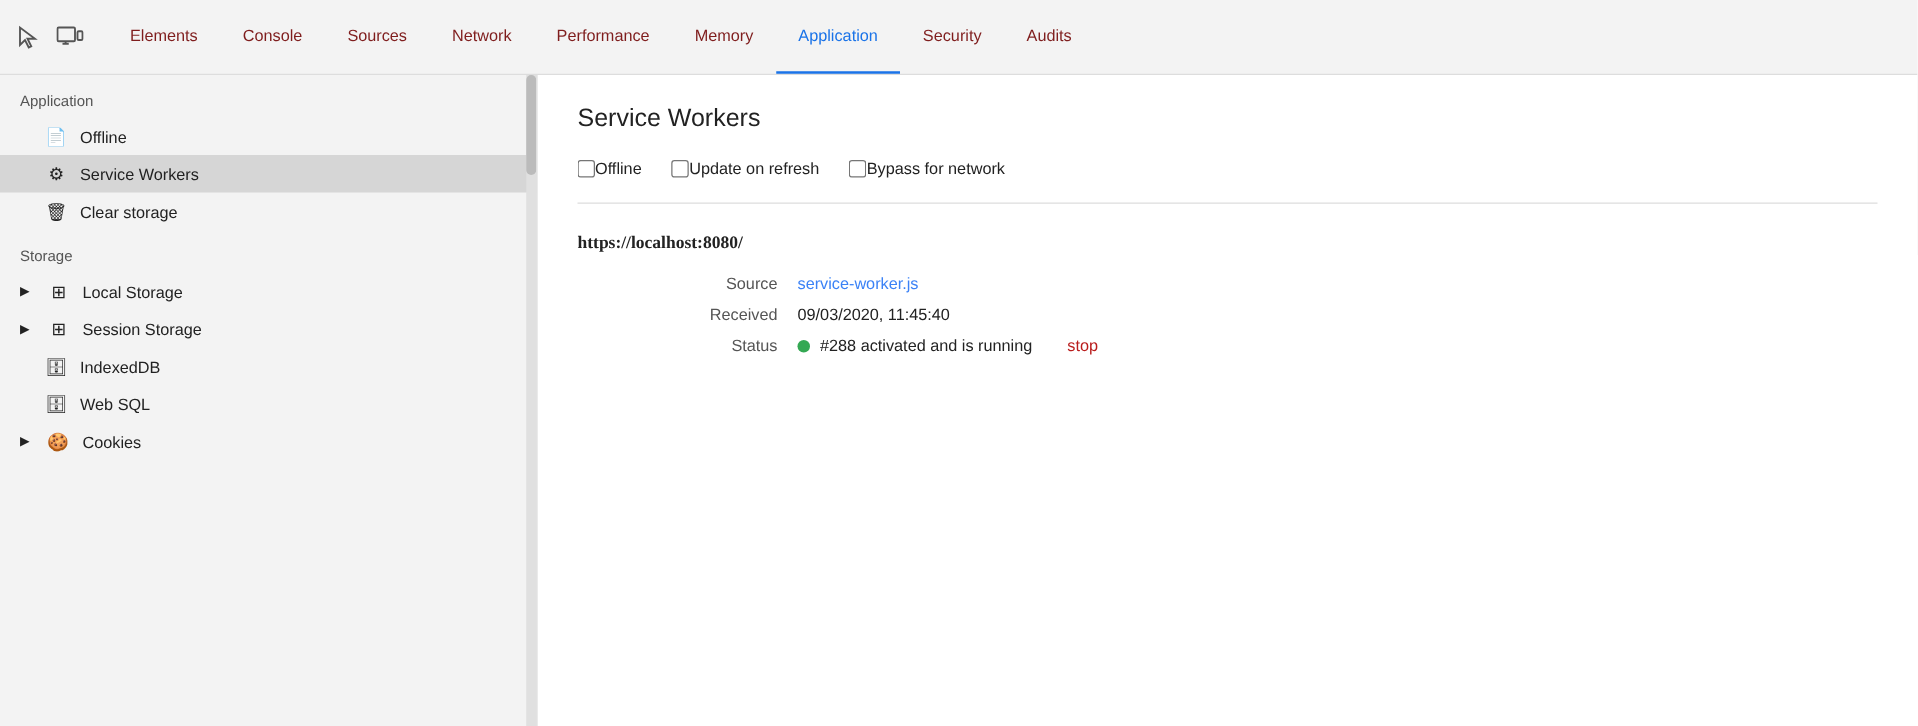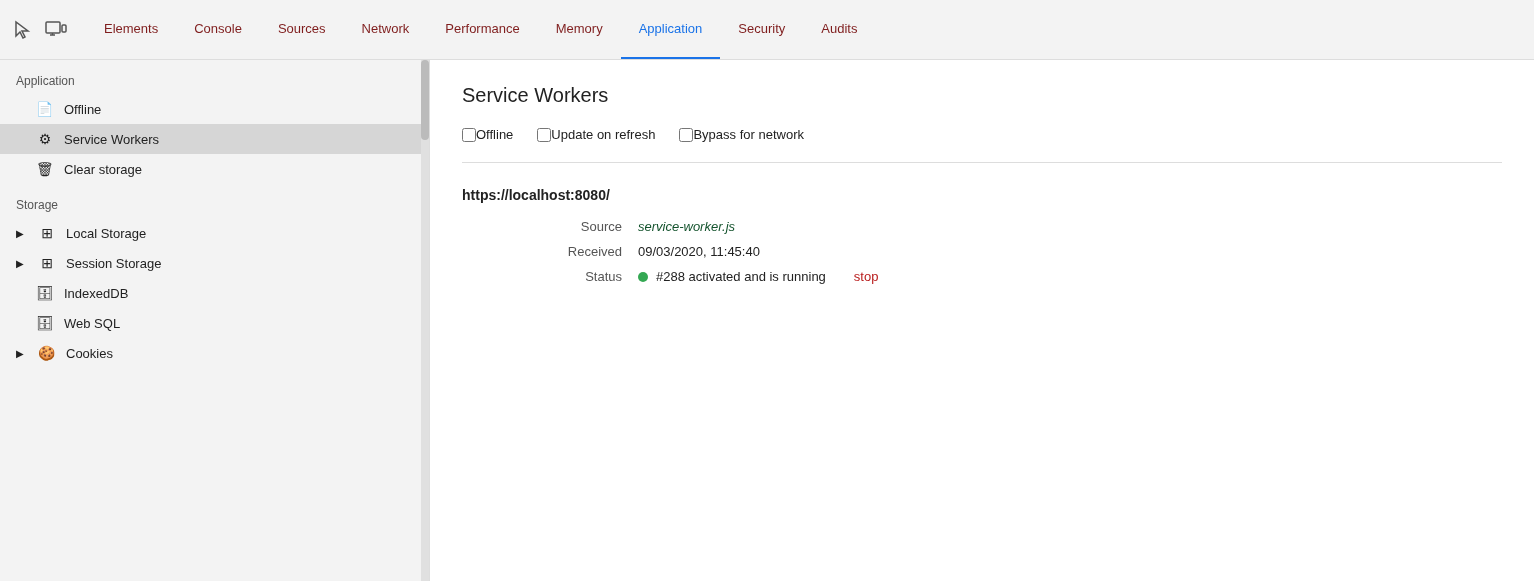--- a/index.html
+++ b/index.html
@@ -165,42 +165,42 @@
       margin: 0 0 24px 0;
     }
     .sw-entry {
       margin-bottom: 24px;
     }
     .sw-url {
       font-size: 14px;
       font-weight: 700;
       color: #222;
       margin-bottom: 16px;
+      font-family: Liberation Serif, serif;
     }
     .sw-detail-row {
       display: flex;
       align-items: center;
       margin-bottom: 10px;
       padding-left: 80px;
     }
     .sw-detail-label {
       color: #555;
       width: 80px;
       text-align: right;
       margin-right: 16px;
       flex-shrink: 0;
     }
     .sw-detail-value {
       color: #222;
     }
     .sw-detail-link {
-      color: #14532d;
+      color: #3b82f6;
       text-decoration: none;
       cursor: pointer;
-      font-style: italic;
     }
     .status-row {
       display: flex;
       align-items: center;
       gap: 8px;
     }
     .status-dot {
       width: 10px;
       height: 10px;
       border-radius: 50%;

